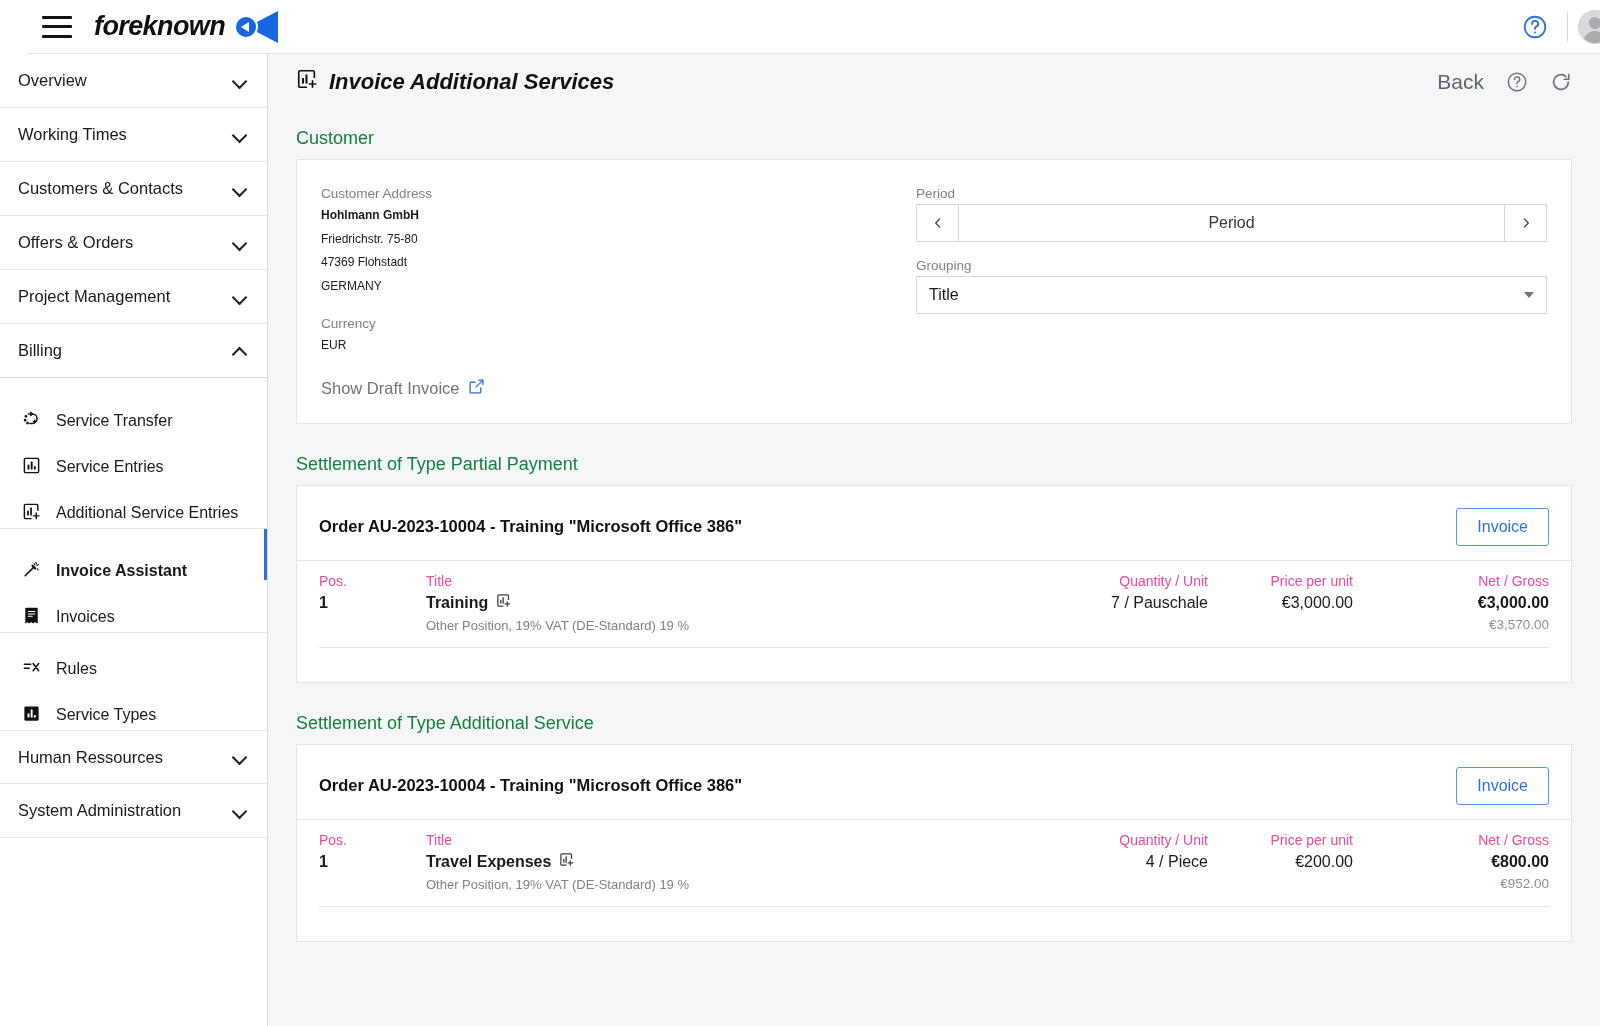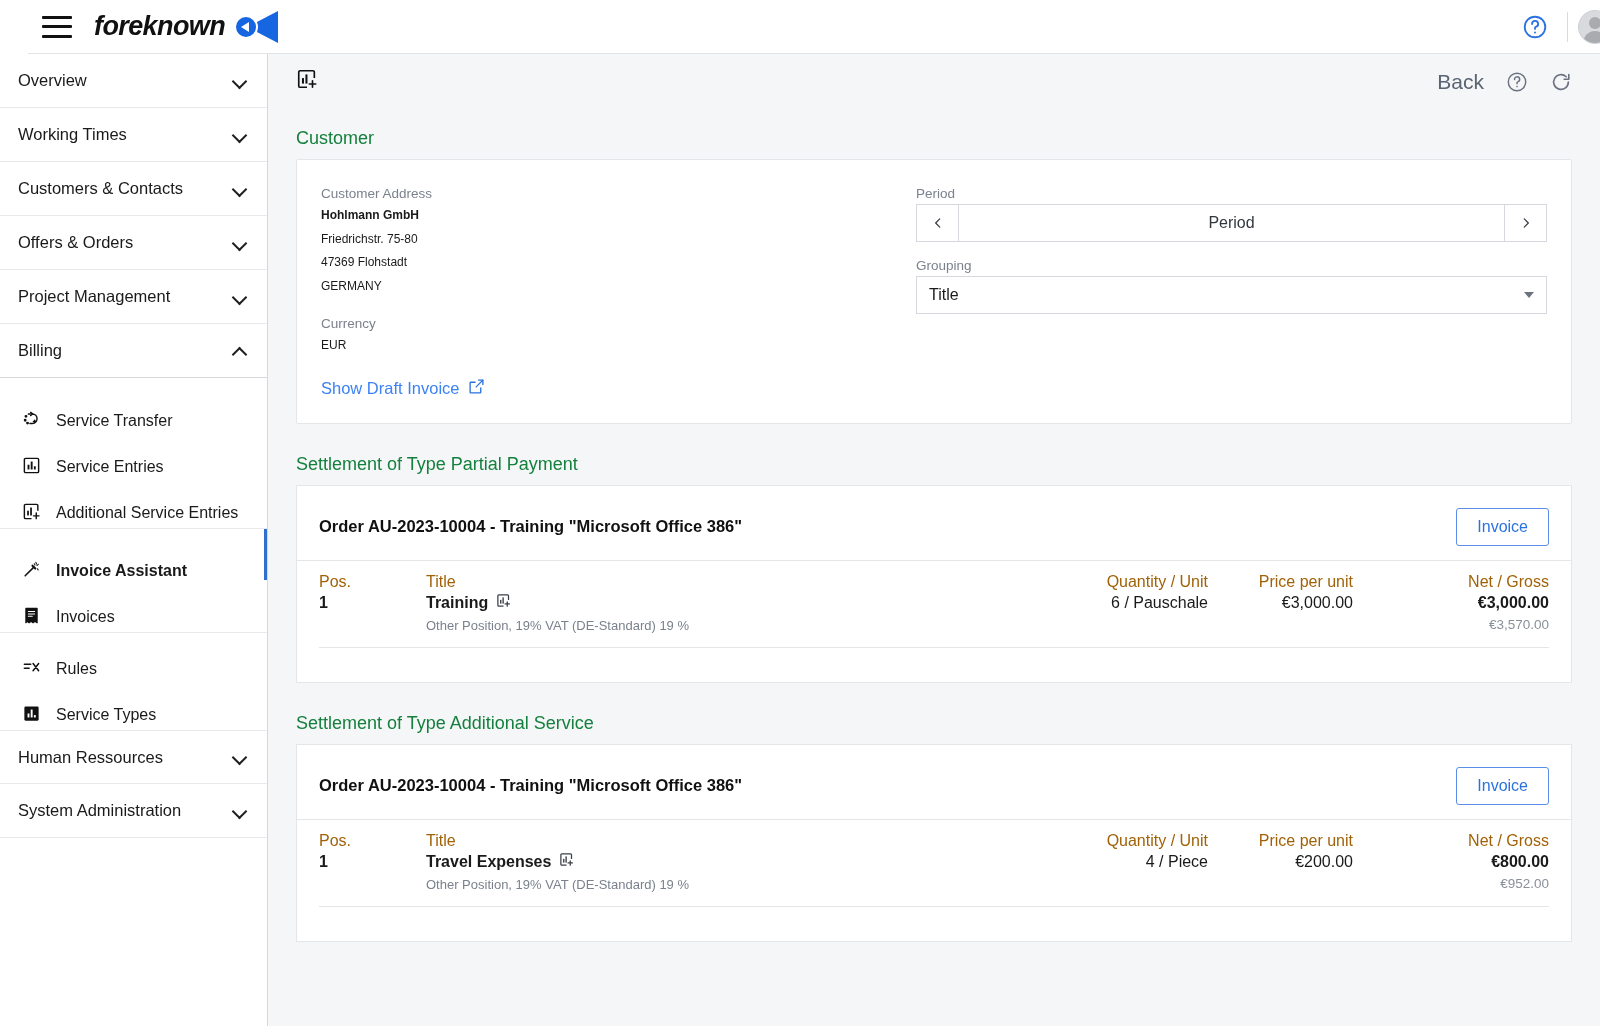--- a/index.html
+++ b/index.html
@@ -133,21 +133,21 @@
     border: 1px solid #e4e6ea; border-radius: 2px;
   }
   .card-body { display: flex; padding: 26px 24px 24px 24px; }
   .col-left { width: 595px; }
   .fld-label { font-size: 13.5px; color: #7b828d; margin-bottom: 3px; }
   .addr-line { font-size: 12px; color: #1a1a1a; line-height: 23.5px; }
   .addr-line.bold { font-weight: bold; }
   .mt18 { margin-top: 18px; }
   .draft-link {
     display: inline-flex; align-items: center; gap: 9px;
-    color: #3b82f6; font-size: 16.5px; margin-top: 20px; cursor: pointer;
+    color: #737373; font-size: 16.5px; margin-top: 20px; cursor: pointer;
   }
   .col-right { flex: 1; }
   .period-ctrl {
     display: flex; height: 38px; border: 1px solid #d5d8dd; background: #fff;
   }
   .period-arrow {
     width: 42px; display: flex; align-items: center; justify-content: center;
     border-right: 1px solid #d5d8dd; cursor: pointer; color: #3a3f47;
   }
   .period-arrow.right { border-right: none; border-left: 1px solid #d5d8dd; }
@@ -183,21 +183,21 @@
   .row {
     display: flex; align-items: flex-start;
     padding: 12px 0 14px 0;
     border-bottom: 1px solid #e4e6ea;
   }
   .c-pos { width: 107px; }
   .c-title { flex: 1; }
   .c-qty { width: 178px; text-align: right; }
   .c-price { width: 145px; text-align: right; }
   .c-net { width: 196px; text-align: right; }
-  .th { font-size: 16px; color: #a16207; line-height: 17px; margin-bottom: 2px; }
+  .th { font-size: 14px; color: #ec4899; line-height: 17px; margin-bottom: 2px; }
   .td { font-size: 16px; color: #1a1a1a; line-height: 22px; }
   .td.bold { font-weight: bold; }
   .sub { font-size: 13px; color: #7b828d; margin-top: 4px; }
   .gross { font-size: 13.5px; color: #8a9099; margin-top: 3px; }
   .title-flex { display: inline-flex; align-items: center; gap: 8px; }
 </style>
 </head>
 <body>
 
 <div class="topbar">
@@ -357,20 +357,21 @@
     <div class="page-head">
       <div class="page-title">
         <span>
           <svg width="22" height="22" viewBox="0 0 24 24" fill="none" stroke="#111" stroke-width="1.8">
             <path d="M20 11 V4.5 A1.5 1.5 0 0 0 18.5 3 H4.5 A1.5 1.5 0 0 0 3 4.5 V19.5 A1.5 1.5 0 0 0 4.5 21 H12"></path>
             <rect x="6.5" y="11" width="2.2" height="6" fill="#111" stroke="none"></rect>
             <rect x="10.3" y="7" width="2.2" height="10" fill="#111" stroke="none"></rect>
             <path d="M18 14 V21 M14.5 17.5 H21.5" stroke-linecap="round"></path>
           </svg>
         </span>
+        <span>Invoice Additional Services</span>
       </div>
       <div class="head-actions">
         <span class="back-link">Back</span>
         <span class="icon-btn">
           <svg width="22" height="22" viewBox="0 0 24 24" fill="none" stroke="#6b7280" stroke-width="1.6">
             <circle cx="12" cy="12" r="9.5"></circle>
             <path d="M9.3 9.2a2.8 2.8 0 1 1 3.5 2.7c-.5.2-.8.7-.8 1.3v.6" stroke-linecap="round"></path>
             <circle cx="12" cy="17" r="0.9" fill="#6b7280" stroke="none"></circle>
           </svg>
         </span>
@@ -451,21 +452,21 @@
                   <rect x="6.5" y="11" width="2.2" height="6" fill="#3a3f47" stroke="none"></rect>
                   <rect x="10.3" y="7" width="2.2" height="10" fill="#3a3f47" stroke="none"></rect>
                   <path d="M18 14 V21 M14.5 17.5 H21.5" stroke-linecap="round"></path>
                 </svg>
               </span>
             </div>
             <div class="sub">Other Position, 19% VAT (DE-Standard) 19 %</div>
           </div>
           <div class="c-qty">
             <div class="th">Quantity / Unit</div>
-            <div class="td">6 / Pauschale</div>
+            <div class="td">7 / Pauschale</div>
           </div>
           <div class="c-price">
             <div class="th">Price per unit</div>
             <div class="td">€3,000.00</div>
           </div>
           <div class="c-net">
             <div class="th">Net / Gross</div>
             <div class="td bold">€3,000.00</div>
             <div class="gross">€3,570.00</div>
           </div>

